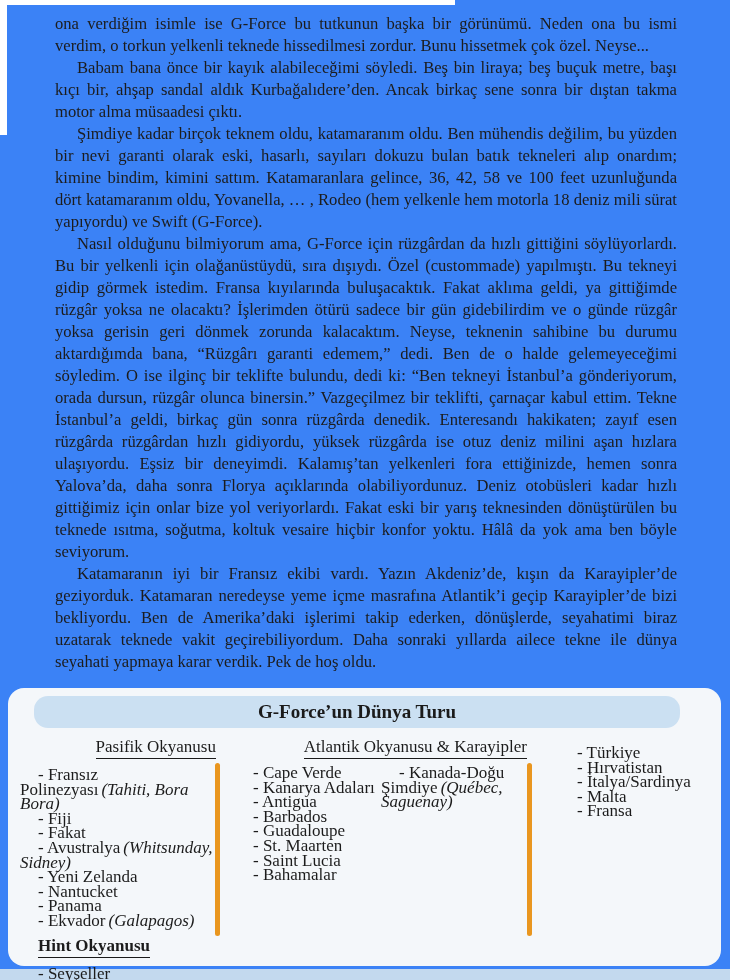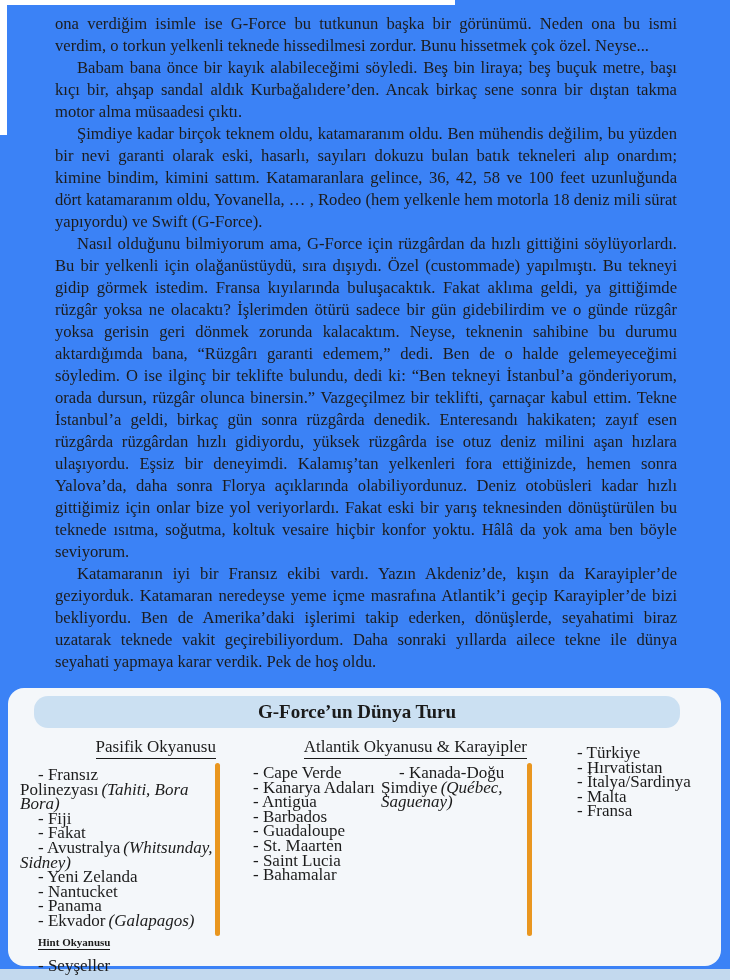--- a/index.html
+++ b/index.html
@@ -28,21 +28,21 @@
   .pill {
     position:absolute; left:26px; top:8px; width:646px; height:32px;
     background:#cbe0f2; border-radius:14px;
     display:flex; align-items:center; justify-content:center;
   }
   .pill-text { font-size:19px; font-weight:700; color:#1a1a1a; }
 
   .col { position:absolute; top:49px; }
   .col-header { text-align:right; font-size:17px; font-weight:400; white-space:nowrap; }
   .col-header span { display:inline-block; border-bottom:1.7px solid #1a1a1a; padding-bottom:1px; }
-  .sub-header { font-size:11px; font-weight:700; margin:7px 0 6px 18px; }
+  .sub-header { font-size:17px; font-weight:700; margin:7px 0 6px 18px; }
   .sub-header span { display:inline-block; border-bottom:1.7px solid #1a1a1a; padding-bottom:1px; }
 
   .col1 { left:12px;  width:196px; }
   .col2 { left:227px; width:292px; }
   .col3 { left:537px; width:172px; }
 
   ul.loc-list { list-style:none; margin:9px 0 0 0; padding:0; font-size:17px; line-height:14.6px; }
   ul.loc-list li { text-indent:18px; margin:0; }
   ul.loc-list .note { font-style:italic; margin-left:3px; }
   .subcols { display:flex; margin-top:7px; }

